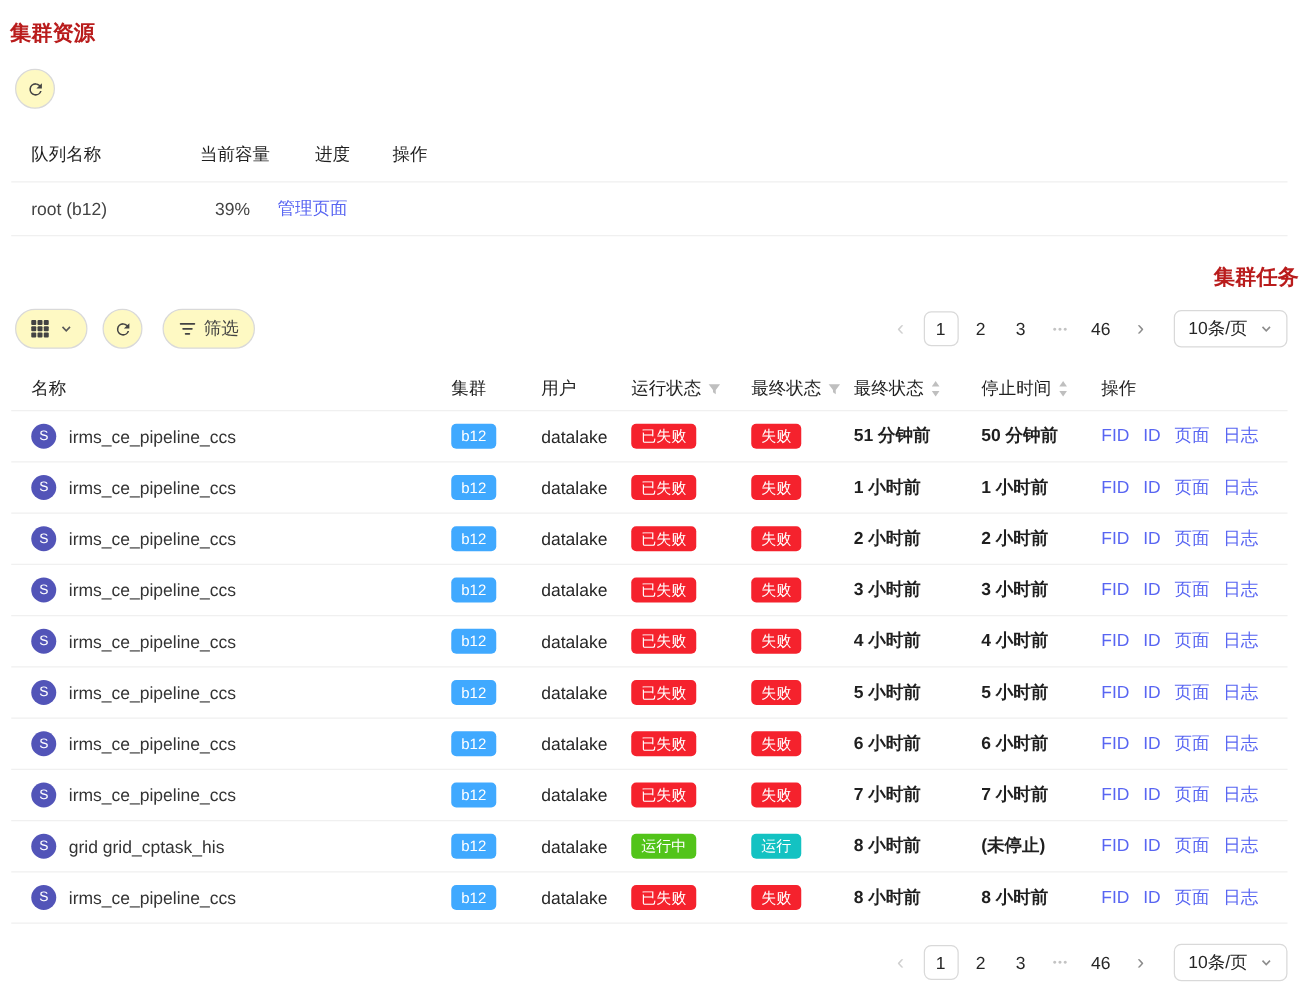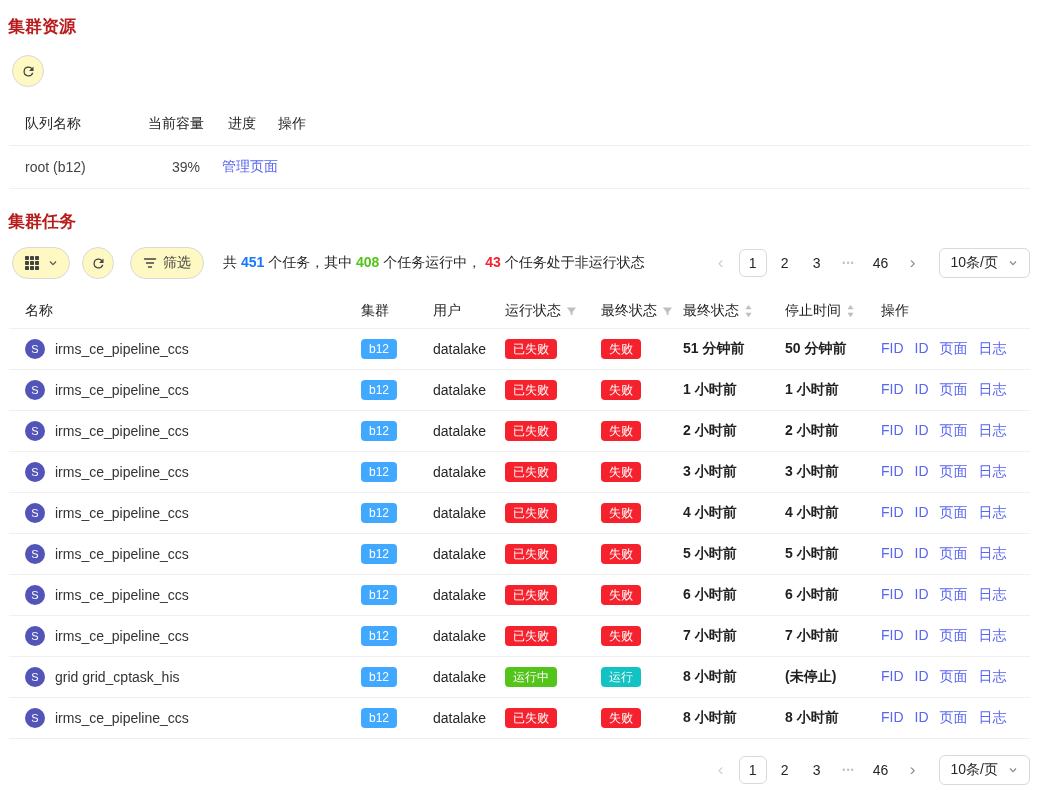--- a/index.html
+++ b/index.html
@@ -6,36 +6,36 @@
   html, body { width: 1039px; height: 790px; }
   body {
     background: #fff;
     font-family: "Liberation Sans", "DejaVu Sans", sans-serif;
     font-size: 14px;
     color: #262626;
     overflow: hidden;
   }
   .section-title { font-size: 17px; font-weight: 700; color: #b91c1c; padding-left: 8px; }
   #res-title { padding-top: 15px; }
-  #tasks-title { padding-top: 21px; }
+  #tasks-title { padding-top: 21px; text-align: right; }
 
   
   .icon-btn, .btn {
     height: 32px; border: 1px solid #d9d9d9; border-radius: 16px; background: #fef9c3;
     display: inline-flex; align-items: center; justify-content: center; cursor: pointer;
     color: #434343; font-size: 14px; font-family: inherit;
   }
   .icon-btn { width: 32px; }
   .btn { padding: 0 10px; gap: 7px; }
   .res-toolbar { margin: 17px 0 0 12px; }
 
   
   .res-table { margin: 15px 9px 0; }
   .res-header, .res-row { display: flex; align-items: center; padding: 0 16px; border-bottom: 1px solid #f0f0f0; }
-  .res-header { height: 44px; font-weight: 500; color: #1f1f1f; }
+  .res-header { height: 44px; font-weight: 500; color: #1f1f1f; gap: 12px; }
   .res-row { height: 43px; color: #434343; }
   .col-queue { width: 123px; }
   .col-capacity { flex: 1; padding-right: 24px; }
   .col-progress { width: 50px; }
   .col-action { width: 70px; }
   .track { height: 7px; background: #f0f0f0; border-radius: 4px; overflow: hidden; }
   .fill { height: 100%; width: 0; background: var(--accent-blue, #1677ff); border-radius: 4px; }
 
   .link { color: var(--link, #5865f2); text-decoration: none; cursor: pointer; }
 
@@ -154,21 +154,20 @@
           <path fill="#434343" d="M17.65 6.35A7.96 7.96 0 0 0 12 4a8 8 0 1 0 7.73 10h-2.08A6 6 0 1 1 12 6c1.66 0 3.14.69 4.22 1.78L13 11h7V4l-2.35 2.35z"></path>
         </svg>
     </button>
     <button class="btn filter-btn">
       <svg width="14" height="14" viewBox="0 0 14 14">
           <path d="M1.5 3h11M3.5 7h7M5.5 11h3" stroke="#434343" stroke-width="1.4" fill="none" stroke-linecap="round"></path>
         </svg>
       <span>筛选</span>
     </button>
 
-    <div class="summary"><span>共 </span><span style="color: rgb(22, 119, 255); font-weight: 700;">451</span><span> 个任务，其中 </span><span style="color: rgb(82, 196, 26); font-weight: 700;">408</span><span> 个任务运行中， </span><span style="color: rgb(245, 34, 45); font-weight: 700;">43</span><span> 个任务处于非运行状态</span></div>
 
     <div class="pager pager-right">
       <span class="pg-item pg-prev">‹</span>
       <span class="pg-item active">1</span>
       <span class="pg-item">2</span>
       <span class="pg-item">3</span>
       <span class="pg-item pg-ellipsis">•••</span>
       <span class="pg-item">46</span>
       <span class="pg-item pg-next">›</span>
       <div class="sizer">

